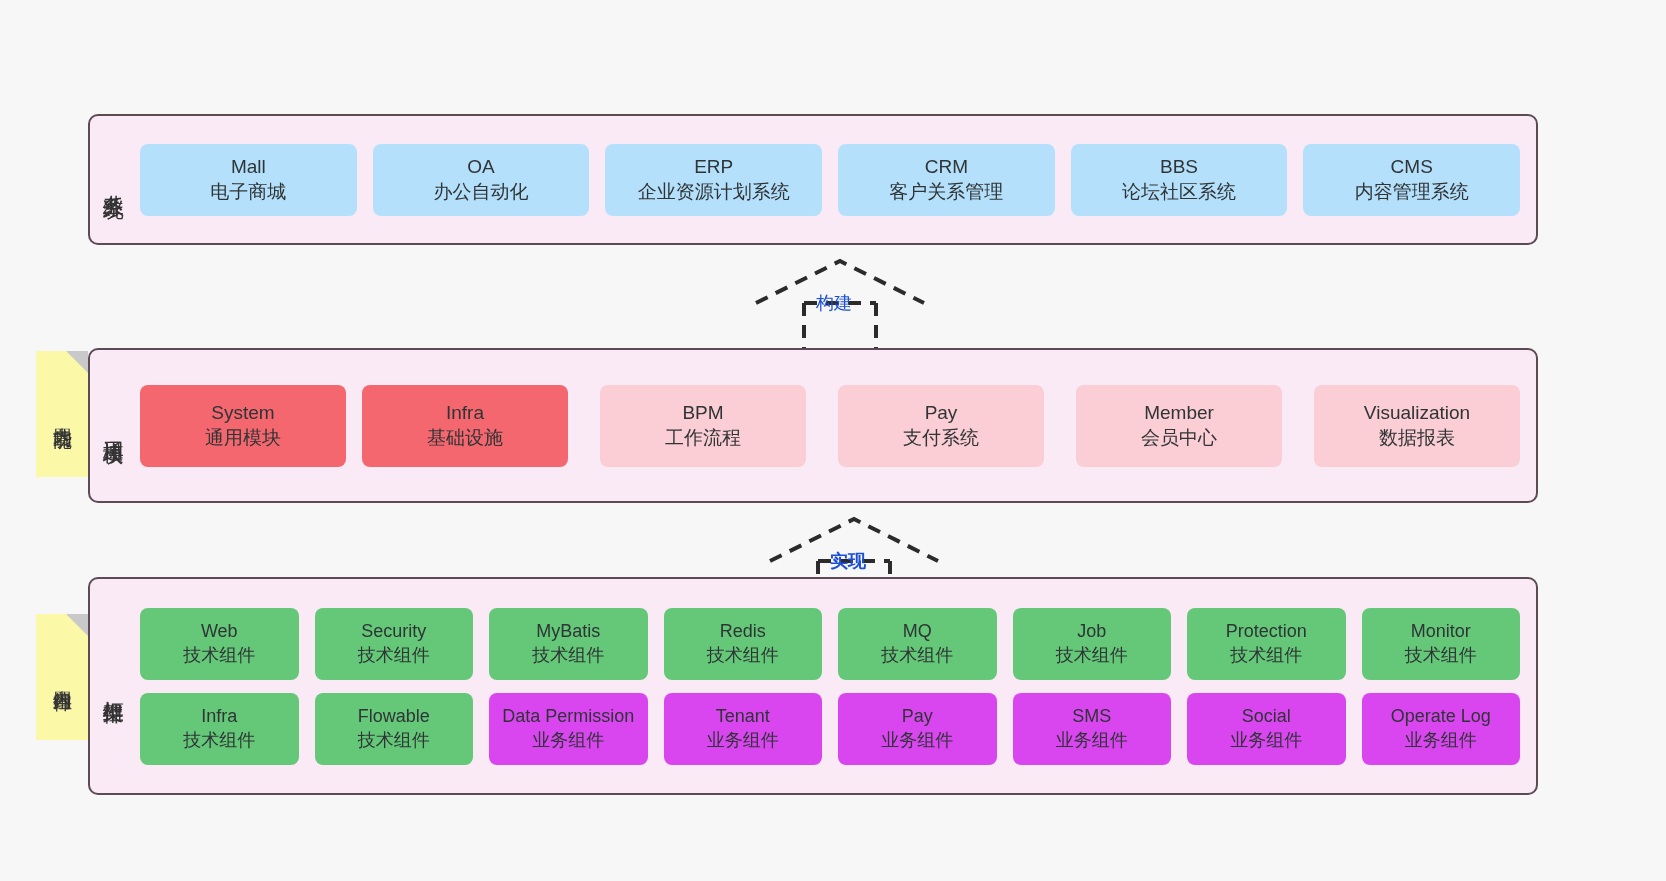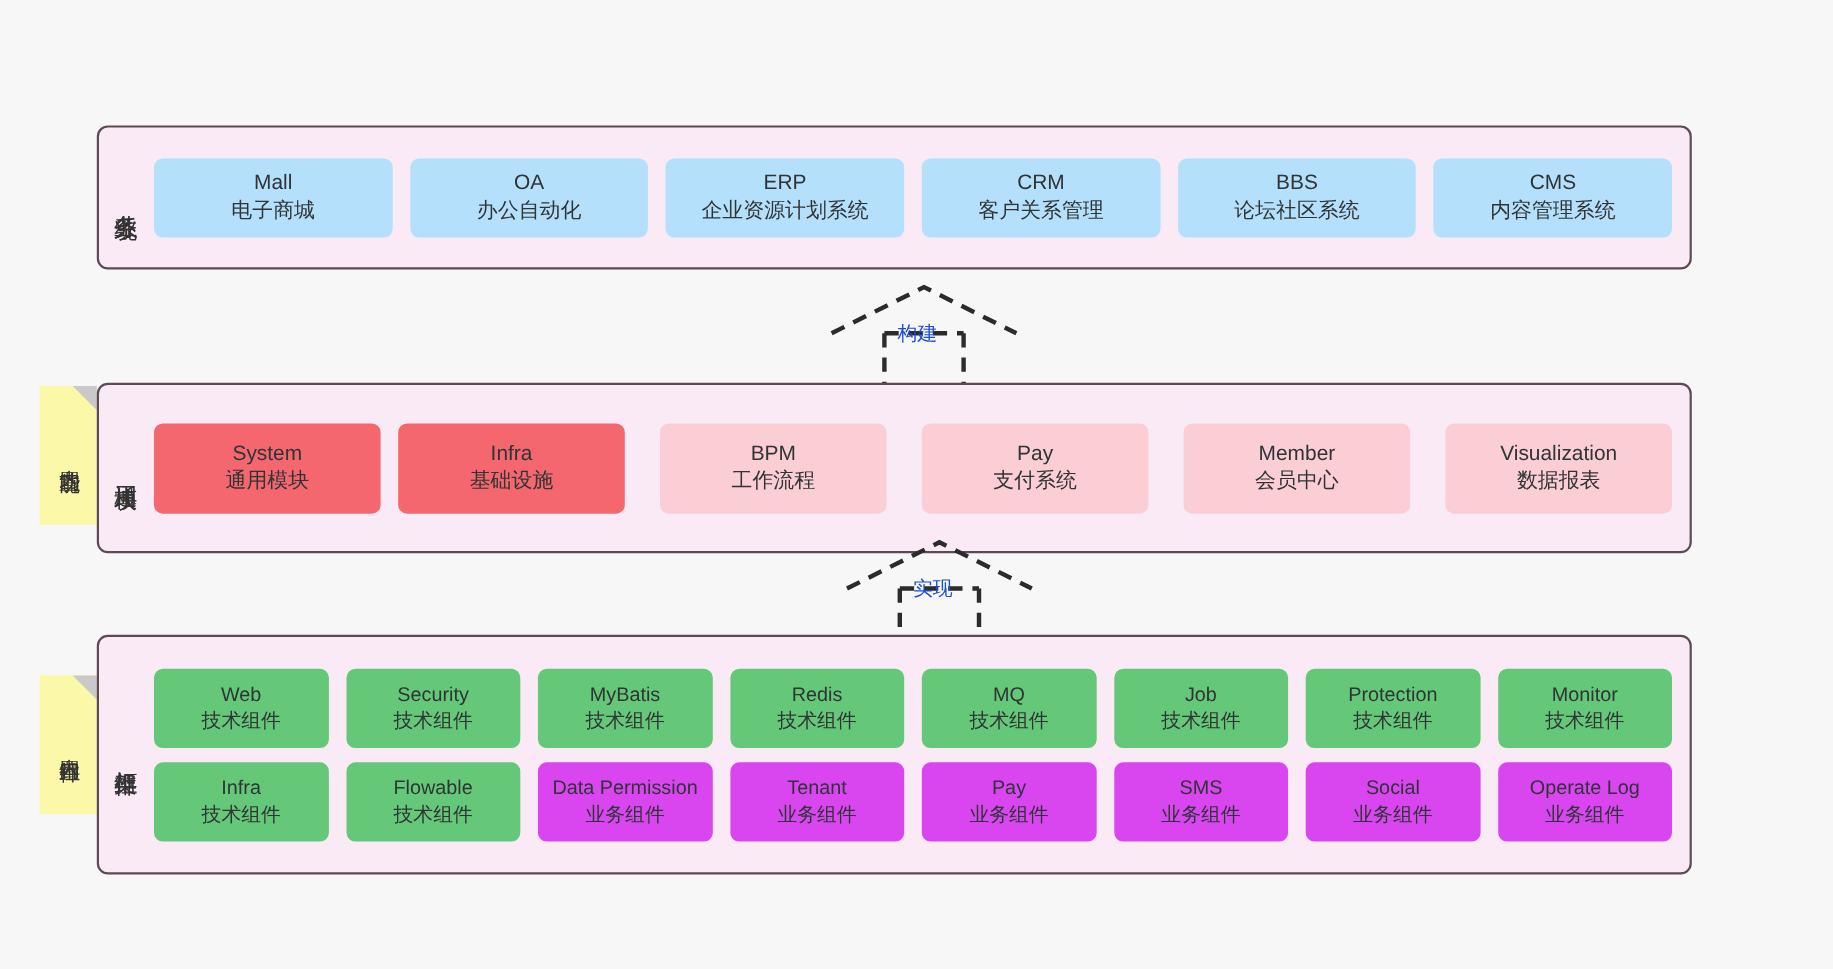--- a/index.html
+++ b/index.html
@@ -130,21 +130,21 @@
   .arrow-label {
     position: absolute;
     font-size: 18px;
     color: #1d4ed8;
     background: transparent;
     white-space: nowrap;
     user-select: none;
   }
   #arrow-build { left: 752px; top: 257px; width: 176px; height: 92px; }
   #arrow-build .arrow-label { left: 64px; top: 34px; }
-  #arrow-impl { left: 766px; top: 489px; width: 176px; height: 92px; }
+  #arrow-impl { left: 766px; top: 515px; width: 176px; height: 92px; font-weight: bold; }
   #arrow-impl .arrow-label { left: 64px; top: 34px; }
 </style>
 </head>
 <body>
 
 <div id="canvas">
 
   <div class="layer" id="layer-business">
     <div class="layer-title">业务系统</div>
     <div class="layer-body">

